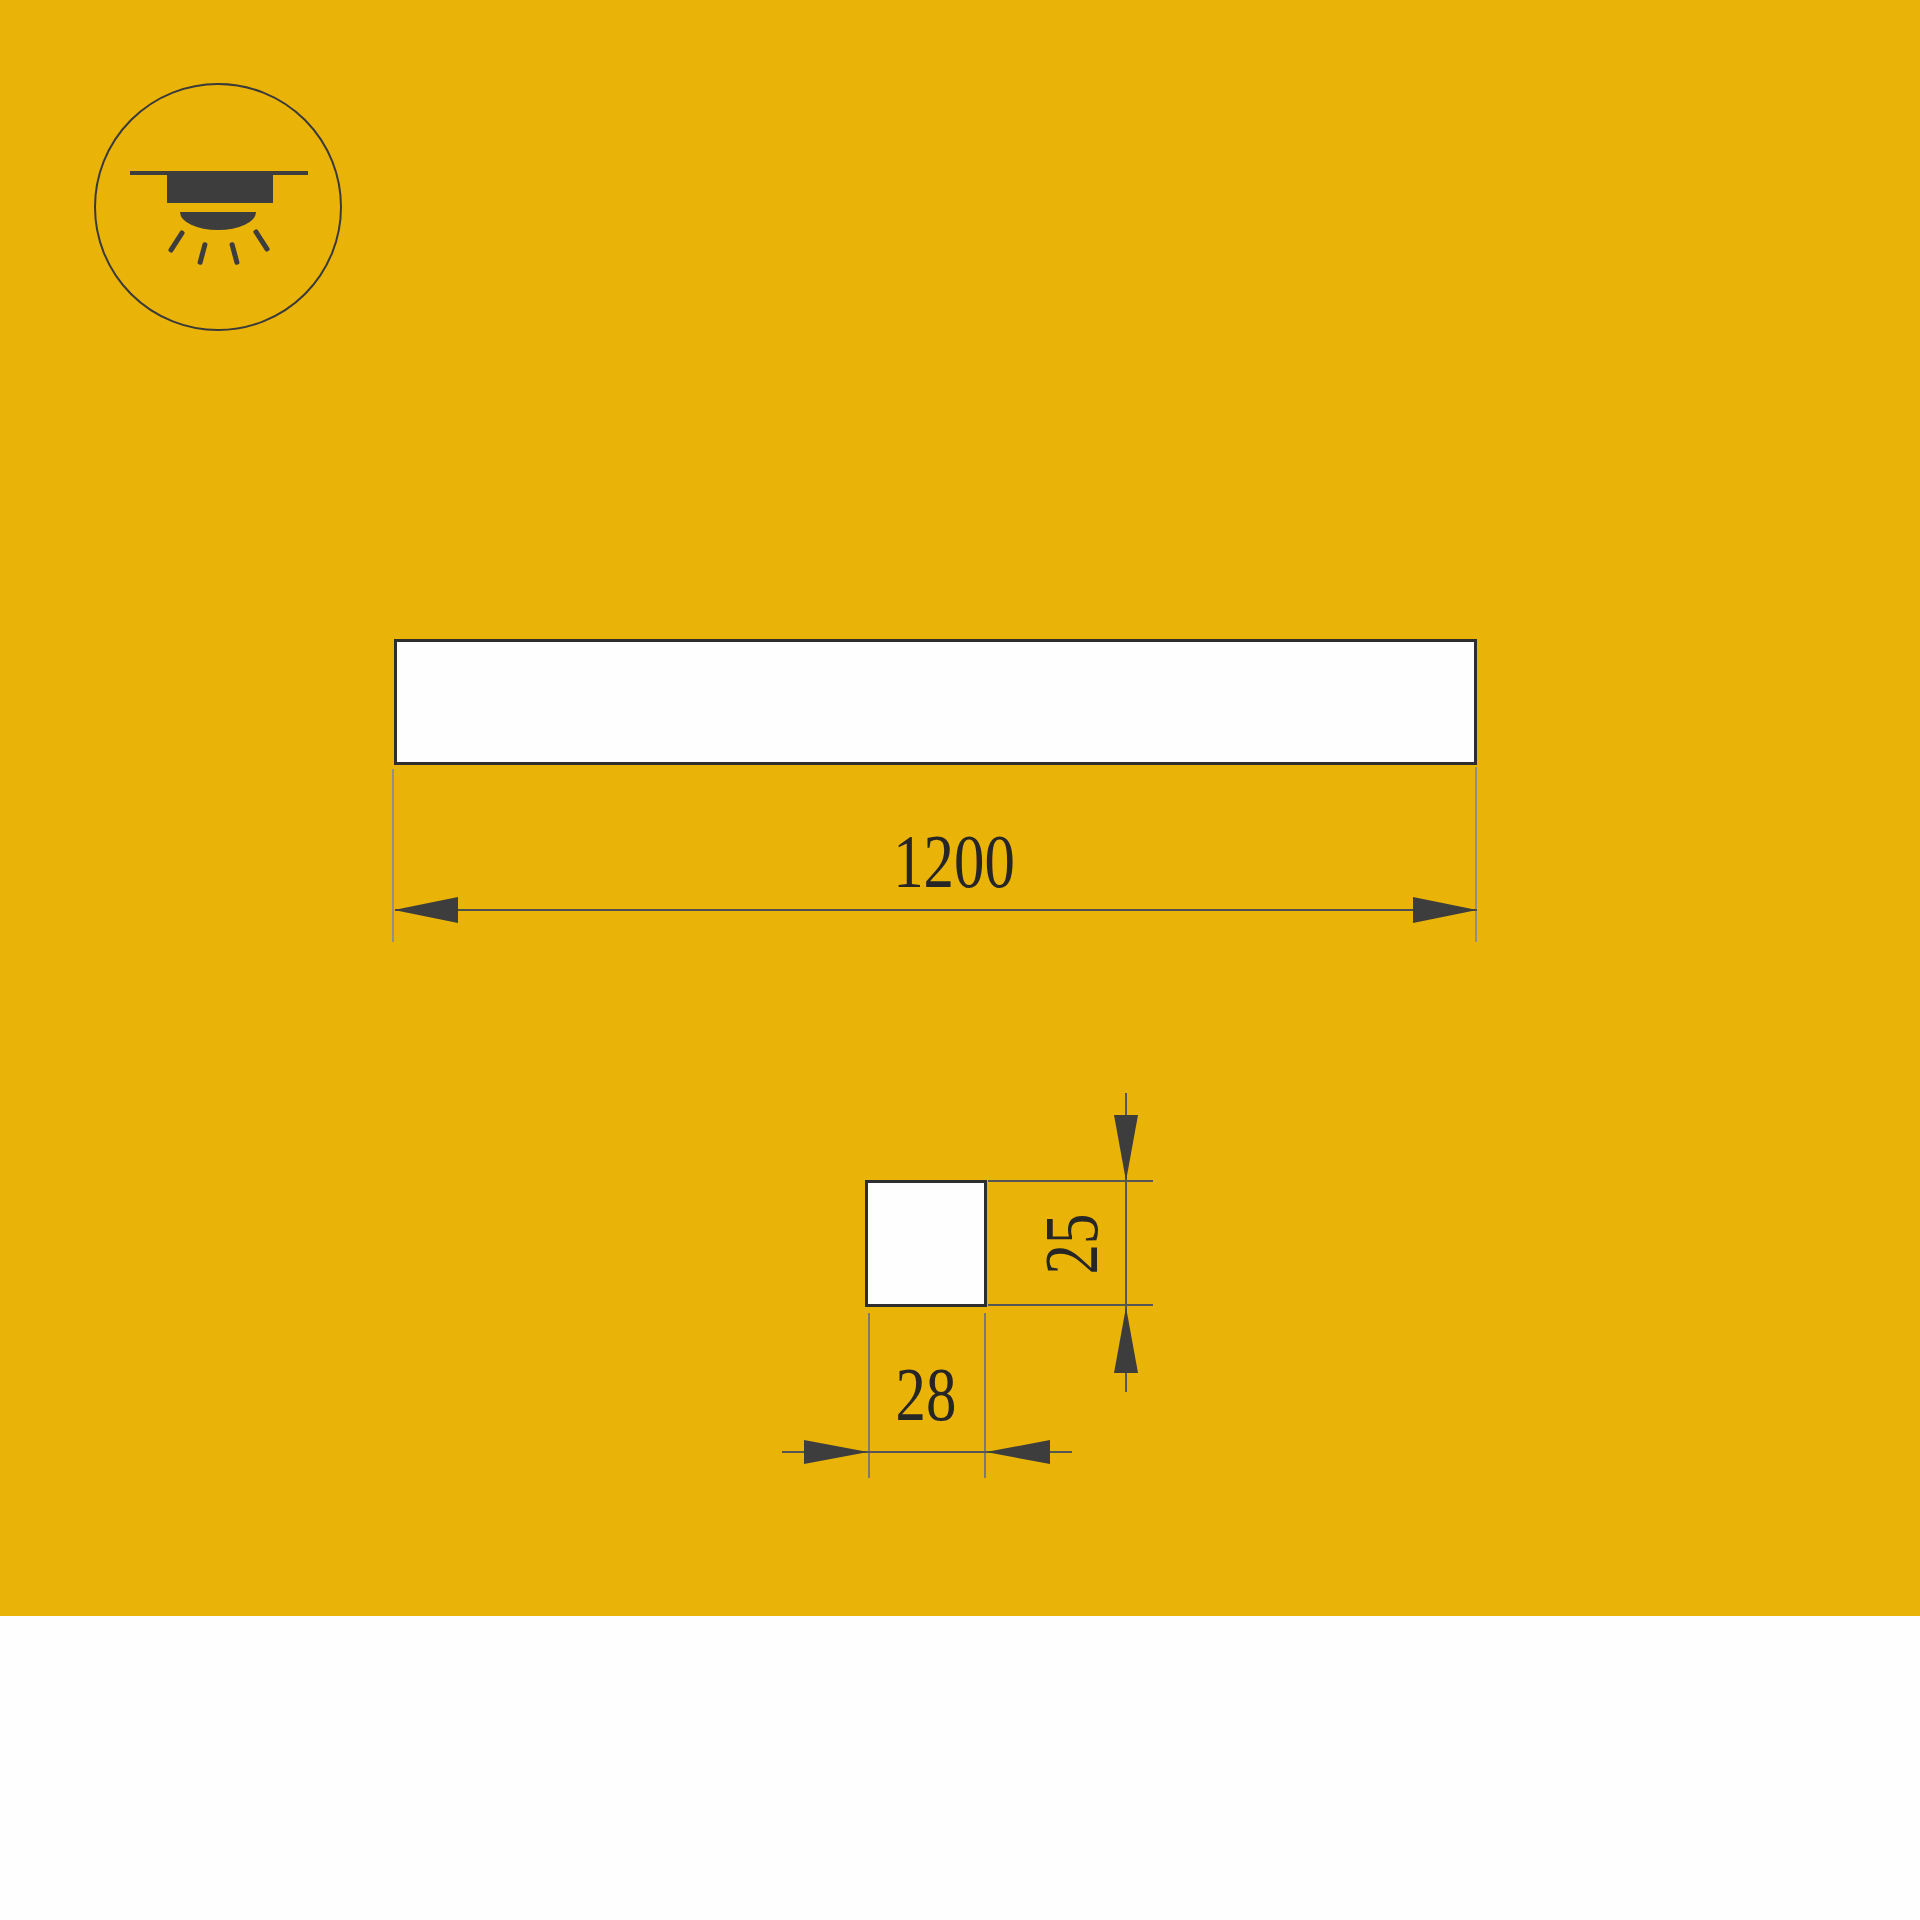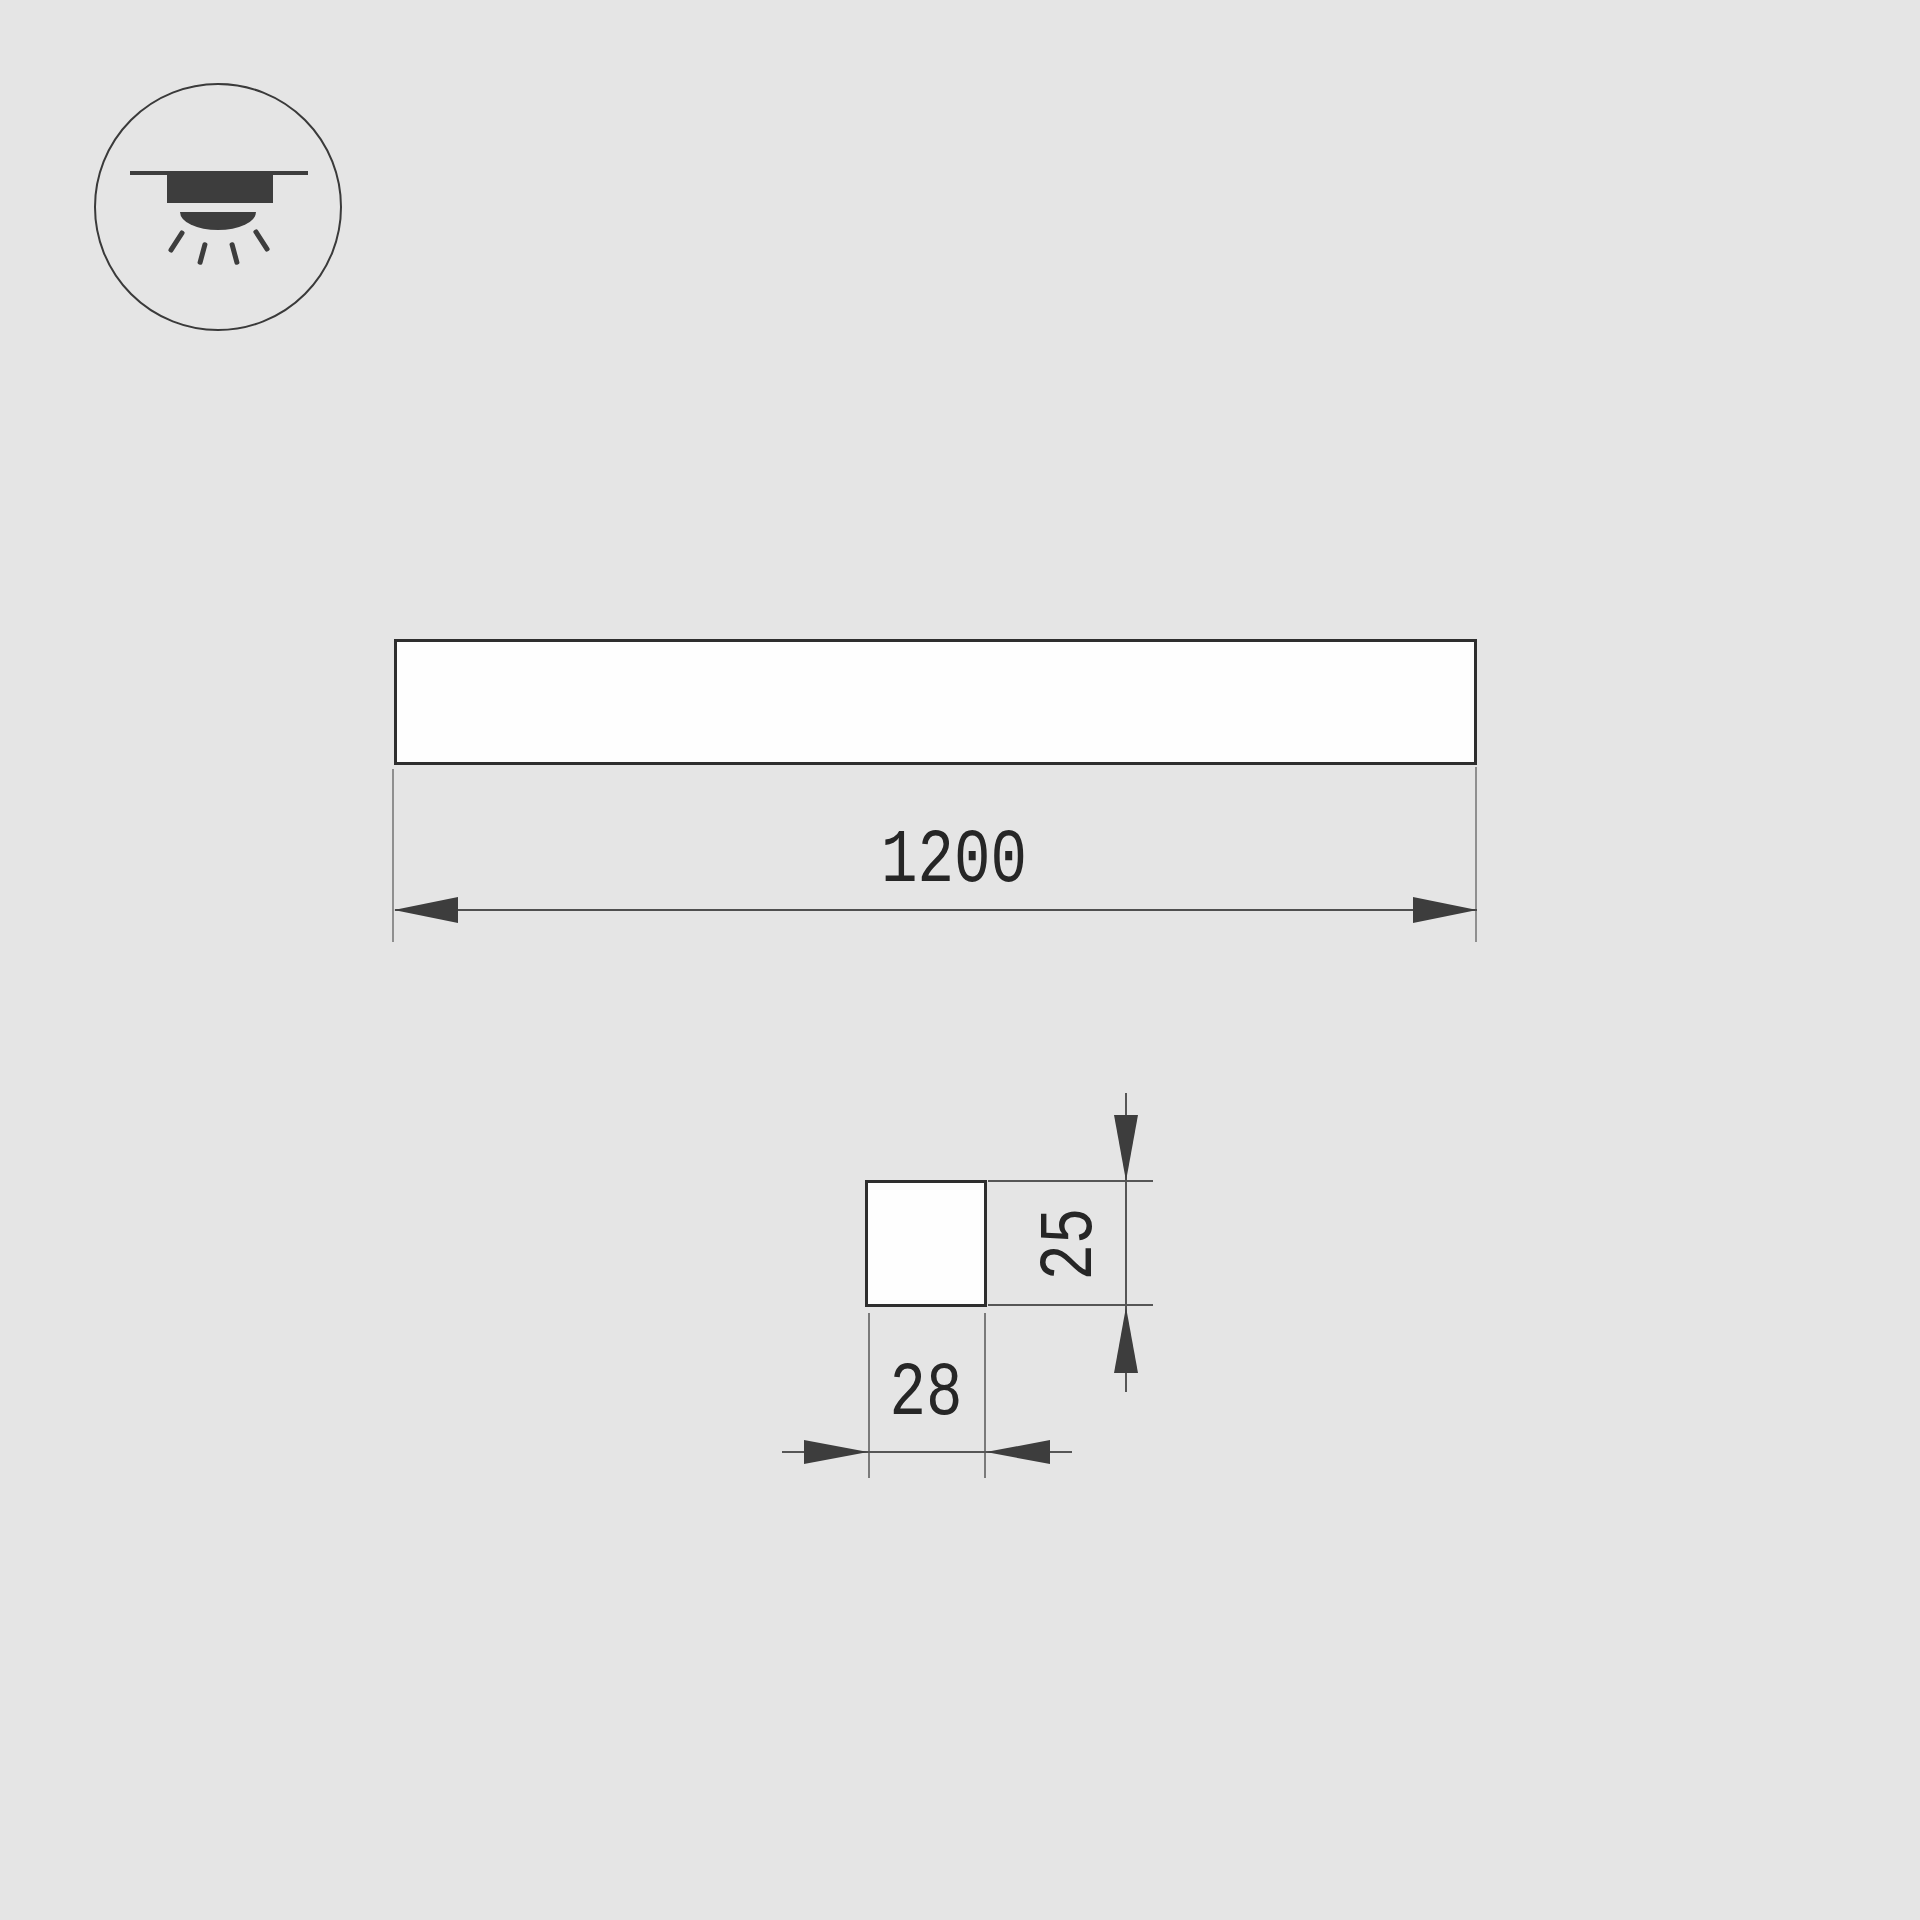--- a/index.html
+++ b/index.html
@@ -1,18 +1,18 @@
 <!DOCTYPE html>
 <html><head>
 <meta charset="utf-8">
 <style>
   html,body{margin:0;padding:0;background:#fefefe;}
   #canvas{
-    position:relative;width:1920px;height:1920px;background:#e5e5e5;overflow:hidden;
-    font-family:Liberation Mono, monospace;
+    position:relative;width:1920px;height:1616px;background:#eab308;overflow:hidden;
+    font-family:Liberation Serif, serif;
   }
   .abs{position:absolute;}
   
   .icon-circle{position:absolute;left:94px;top:83px;width:244px;height:244px;
     border:2px solid #3a3a3a;border-radius:50%;background:transparent;}
   .icon-ceiling{position:absolute;left:130px;top:171px;width:178px;height:4px;background:#3d3d3d;}
   .icon-box{position:absolute;left:167px;top:175px;width:106px;height:28px;background:#3d3d3d;}
   .icon-dome{position:absolute;left:180px;top:212px;width:76px;height:18px;background:#3d3d3d;
     border-radius:0 0 38px 38px / 0 0 18px 18px;}
   .ray{position:absolute;width:5px;background:#3d3d3d;border-radius:2px;}

